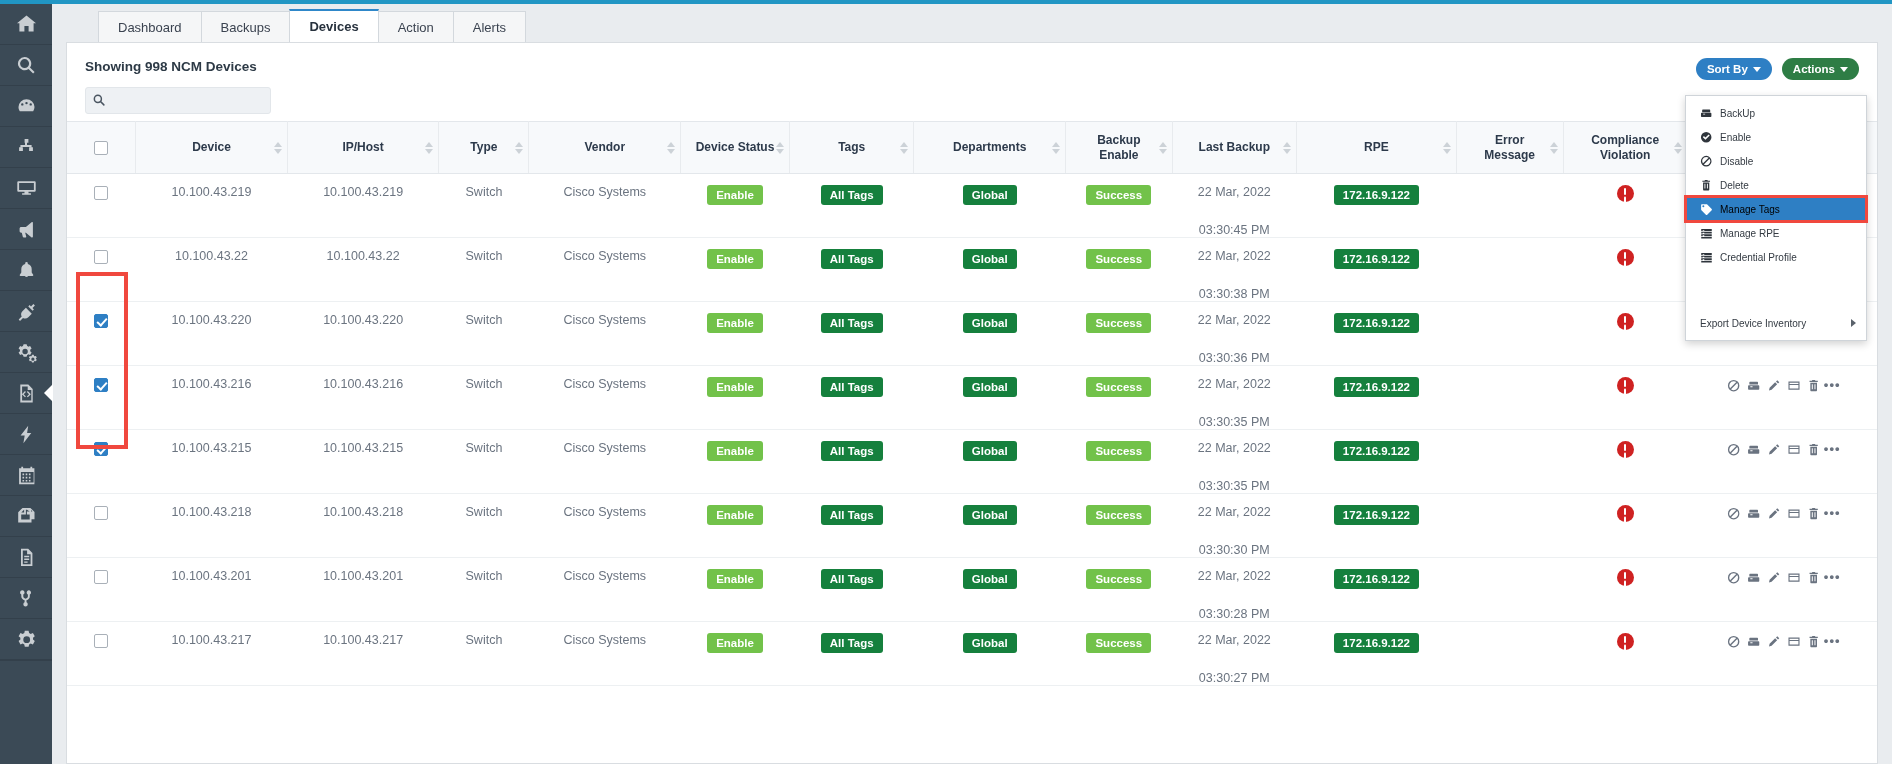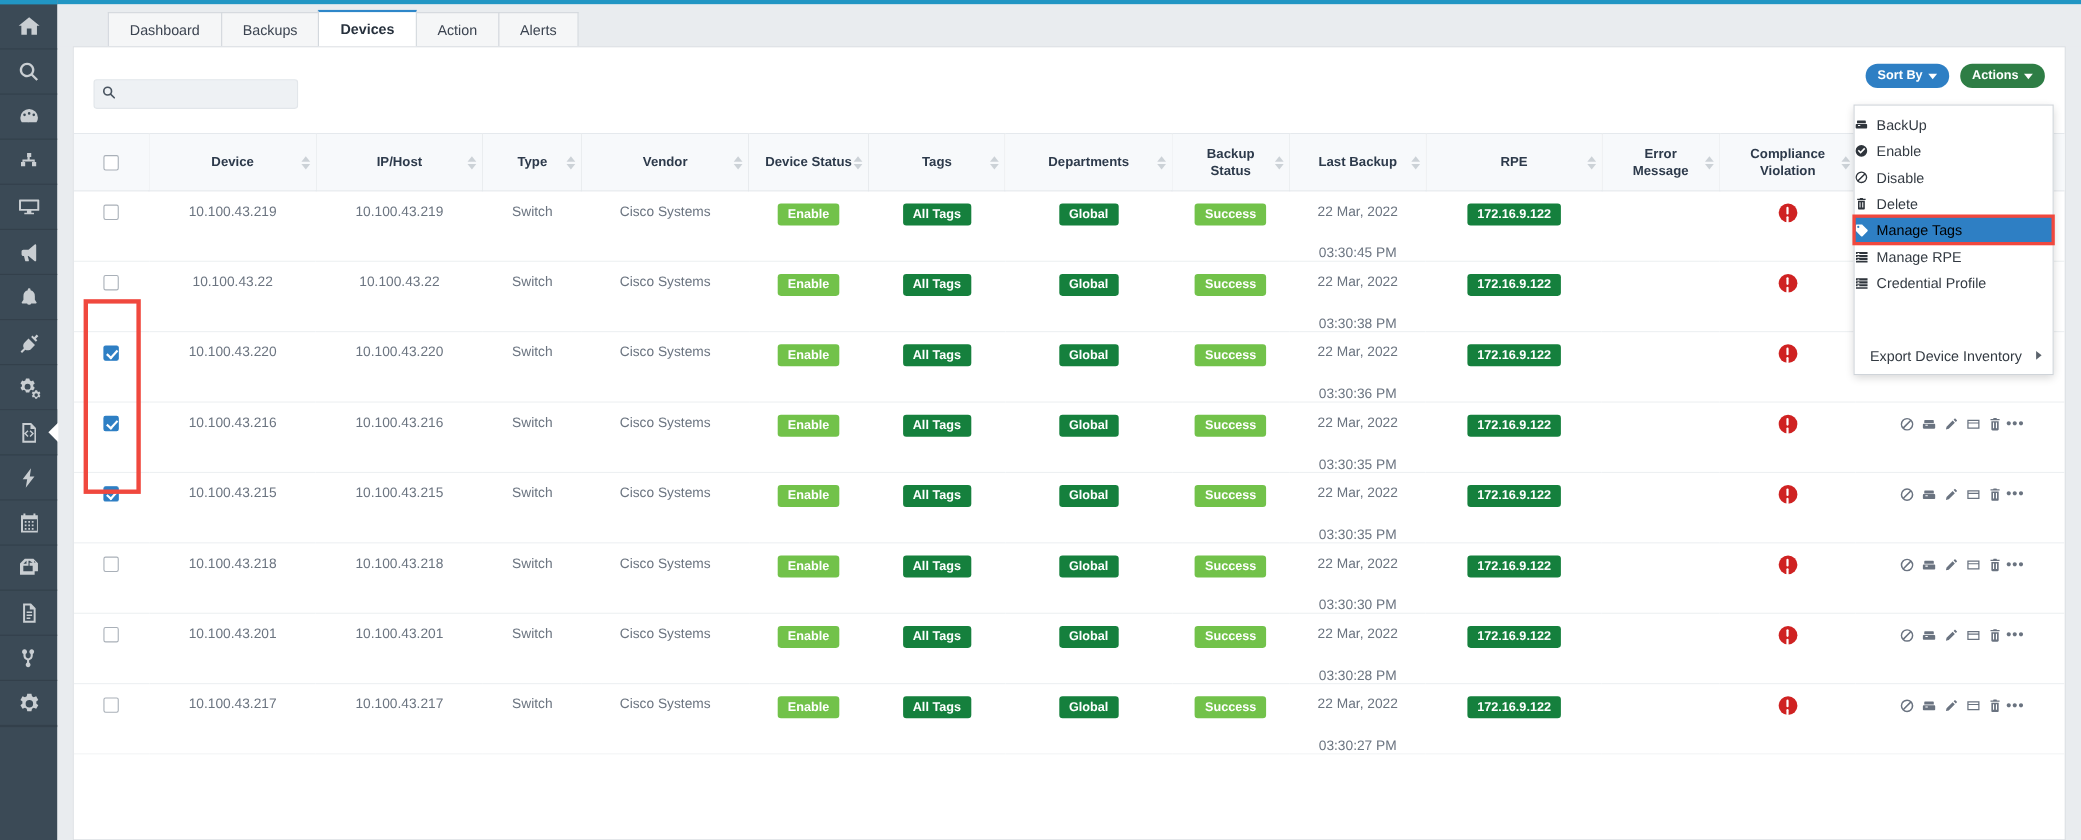--- a/index.html
+++ b/index.html
@@ -91,21 +91,21 @@
   }
 
   
   .dropdown {
     position: absolute; top: 37px; right: -8px; width: 182px; background: #ffffff;
     border: 1px solid #cfd4d9; box-shadow: 0 3px 8px rgba(0,0,0,.18);
     z-index: 60; padding: 5px 0;
   }
   .dd-item {
     height: 24px; display: flex; align-items: center; gap: 7px;
-    padding: 0 0; font-size: 13px; color: #333a42; cursor: pointer;
+    padding: 0 14px; font-size: 10px; color: #333a42; cursor: pointer;
     position: relative; white-space: nowrap;
   }
   .dd-item svg { width: 13px; height: 13px; flex: 0 0 13px; fill: #2f353c; }
   .dd-item.highlight {
     background: #2e7fc4; color: #000000; outline: 3px solid #f0483e;
     outline-offset: -1px; z-index: 2;
   }
   .dd-item.highlight svg { fill: #ffffff; }
   .dd-item .submenu-arrow {
     position: absolute; right: 10px; width: 0; height: 0;
@@ -290,20 +290,21 @@
             <span>Action</span>
           </div>
           <div class="tab">
             <span>Alerts</span>
           </div>
         </div>
     </div>
 
     <div class="card">
       <div class="card-head">
+        <div class="showing-text">Showing 998 NCM Devices</div>
         <div class="search-wrap">
           <div class="search-box">
             <span>
               <svg viewBox="0 0 16 16">
                   <circle cx="6.5" cy="6.5" r="4.7"></circle>
                   <line x1="10" y1="10" x2="14.5" y2="14.5" stroke-linecap="round"></line>
                 </svg>
             </span>
             <input type="text" placeholder="" style="">
           </div>
@@ -413,21 +414,21 @@
                     <span class="dn"></span>
                   </span></th>
                 <th><span>Tags</span><span class="sorter">
                     <span class="up"></span>
                     <span class="dn"></span>
                   </span></th>
                 <th><span>Departments</span><span class="sorter">
                     <span class="up"></span>
                     <span class="dn"></span>
                   </span></th>
-                <th><span>Backup Status</span><span class="sorter">
+                <th><span>Backup Enable</span><span class="sorter">
                     <span class="up"></span>
                     <span class="dn"></span>
                   </span></th>
                 <th><span>Last Backup</span><span class="sorter">
                     <span class="up"></span>
                     <span class="dn"></span>
                   </span></th>
                 <th><span>RPE</span><span class="sorter">
                     <span class="up"></span>
                     <span class="dn"></span>

